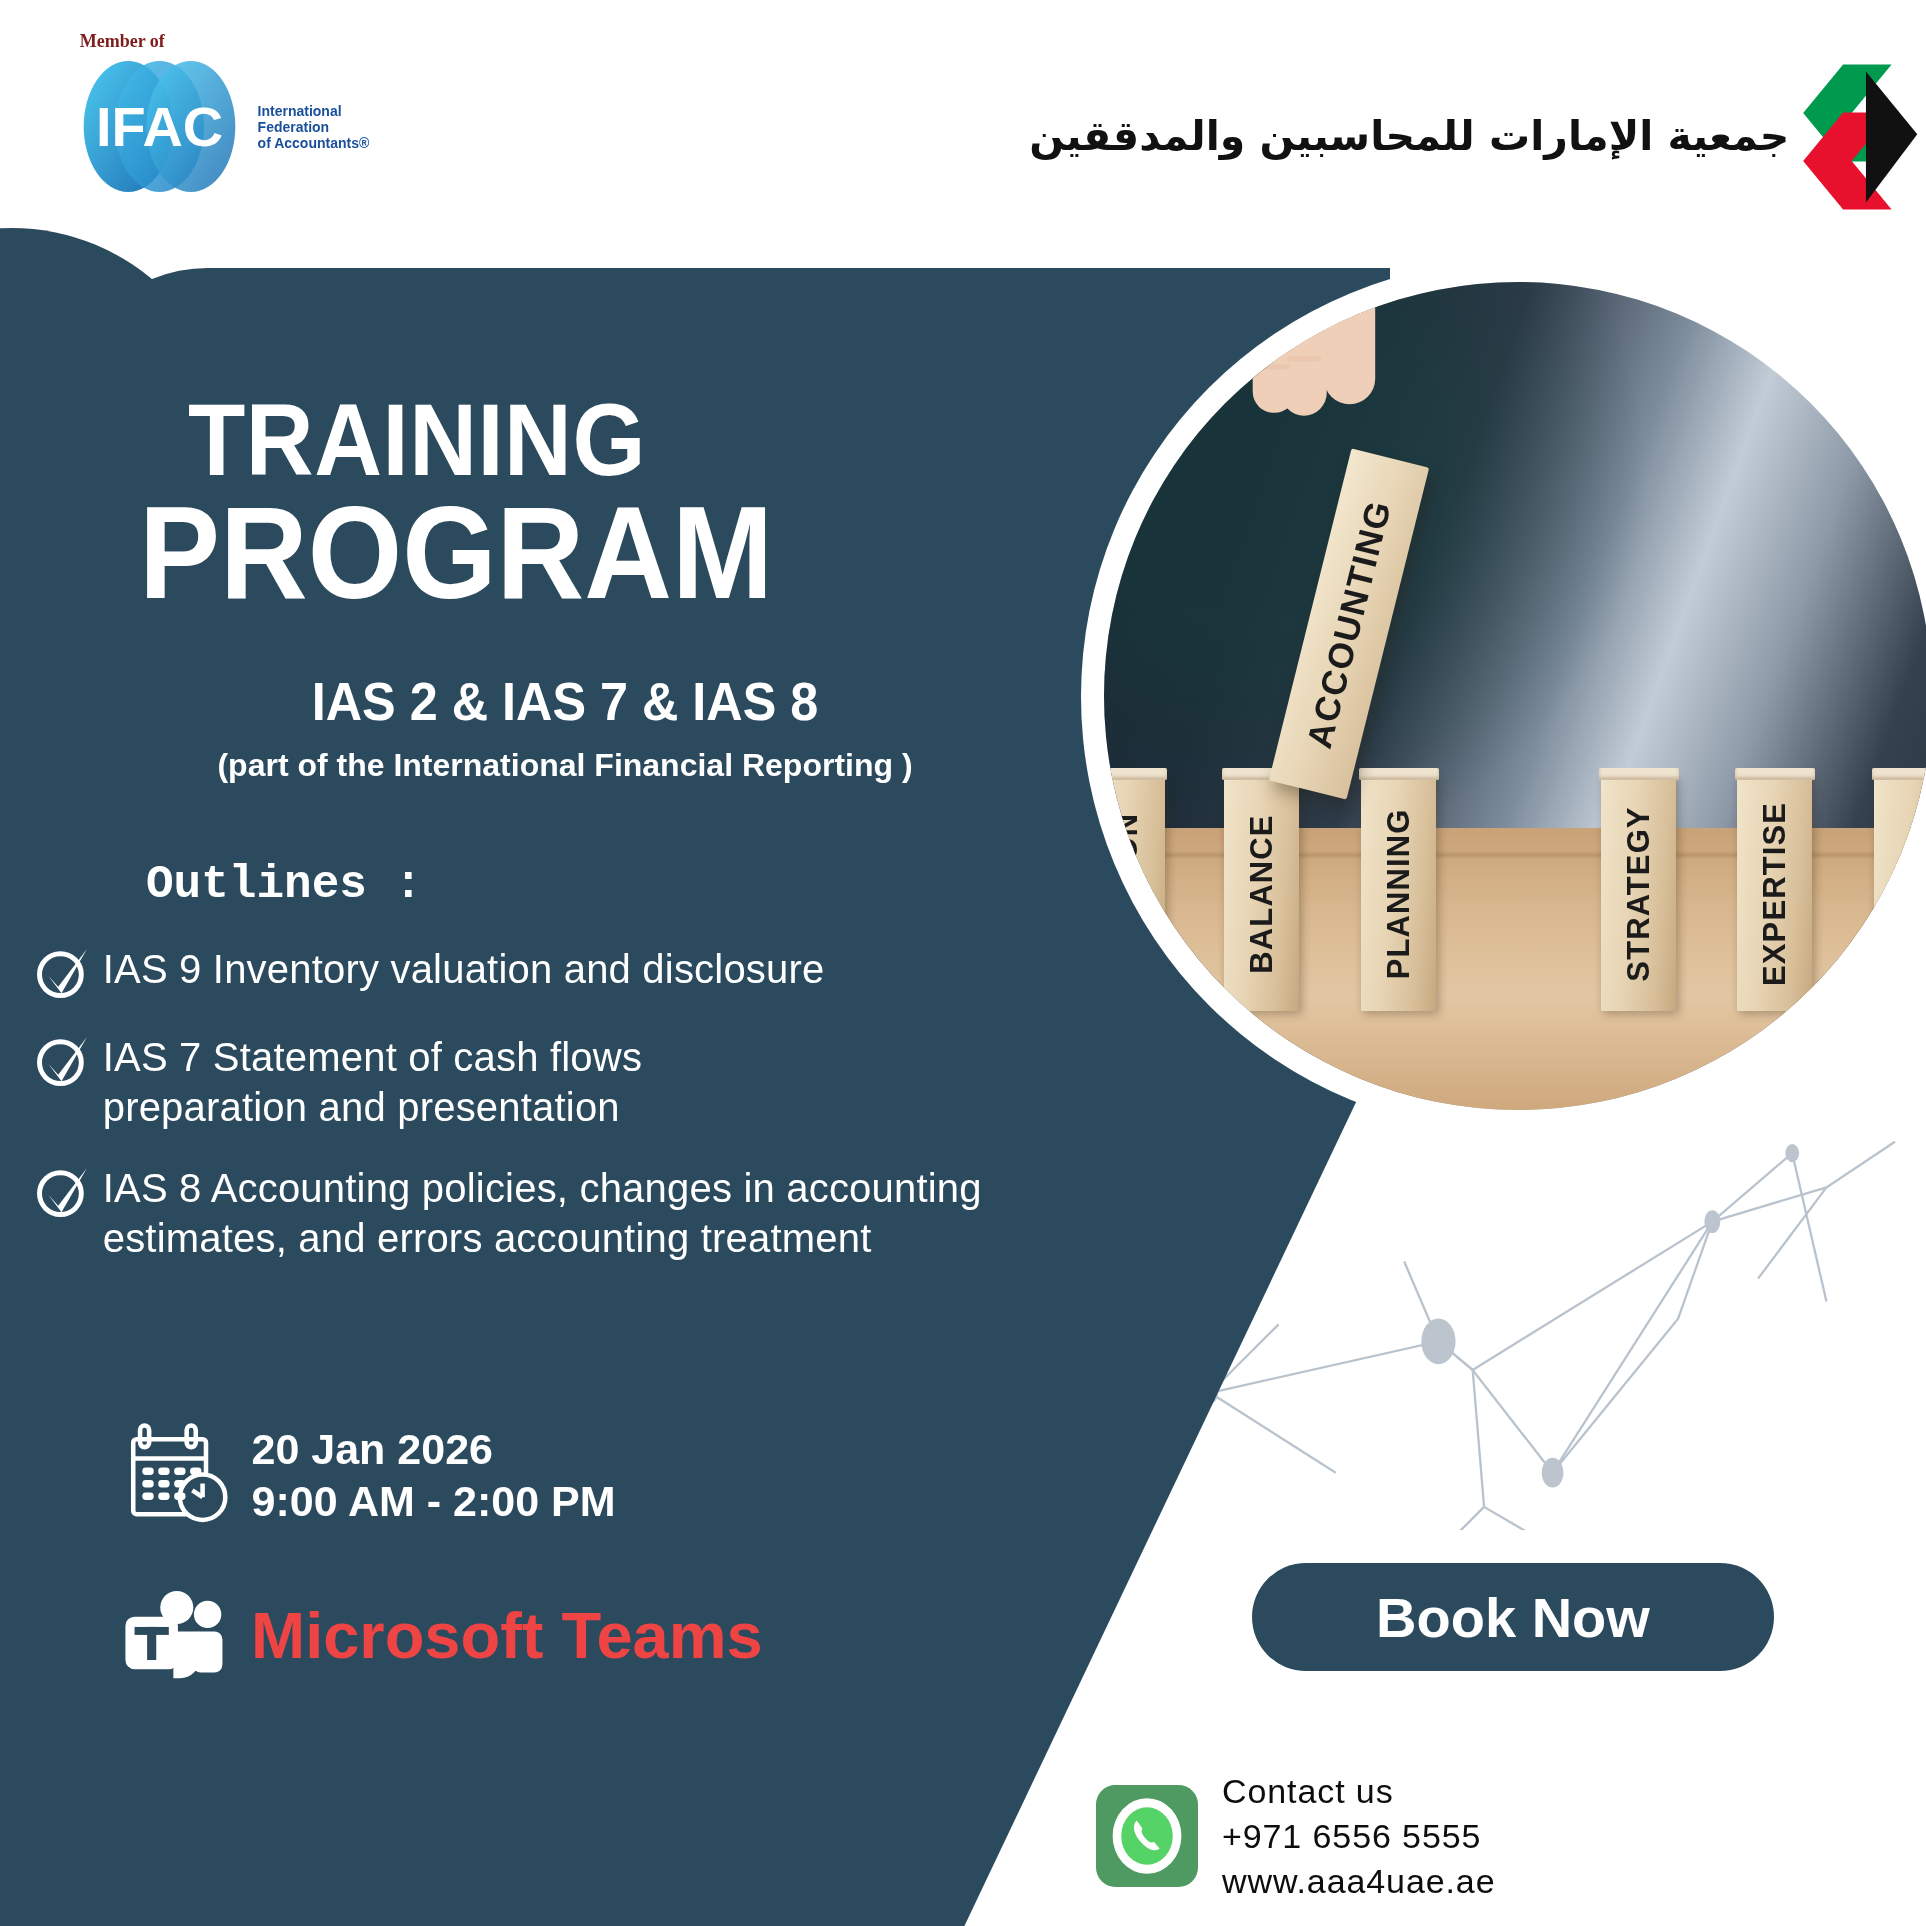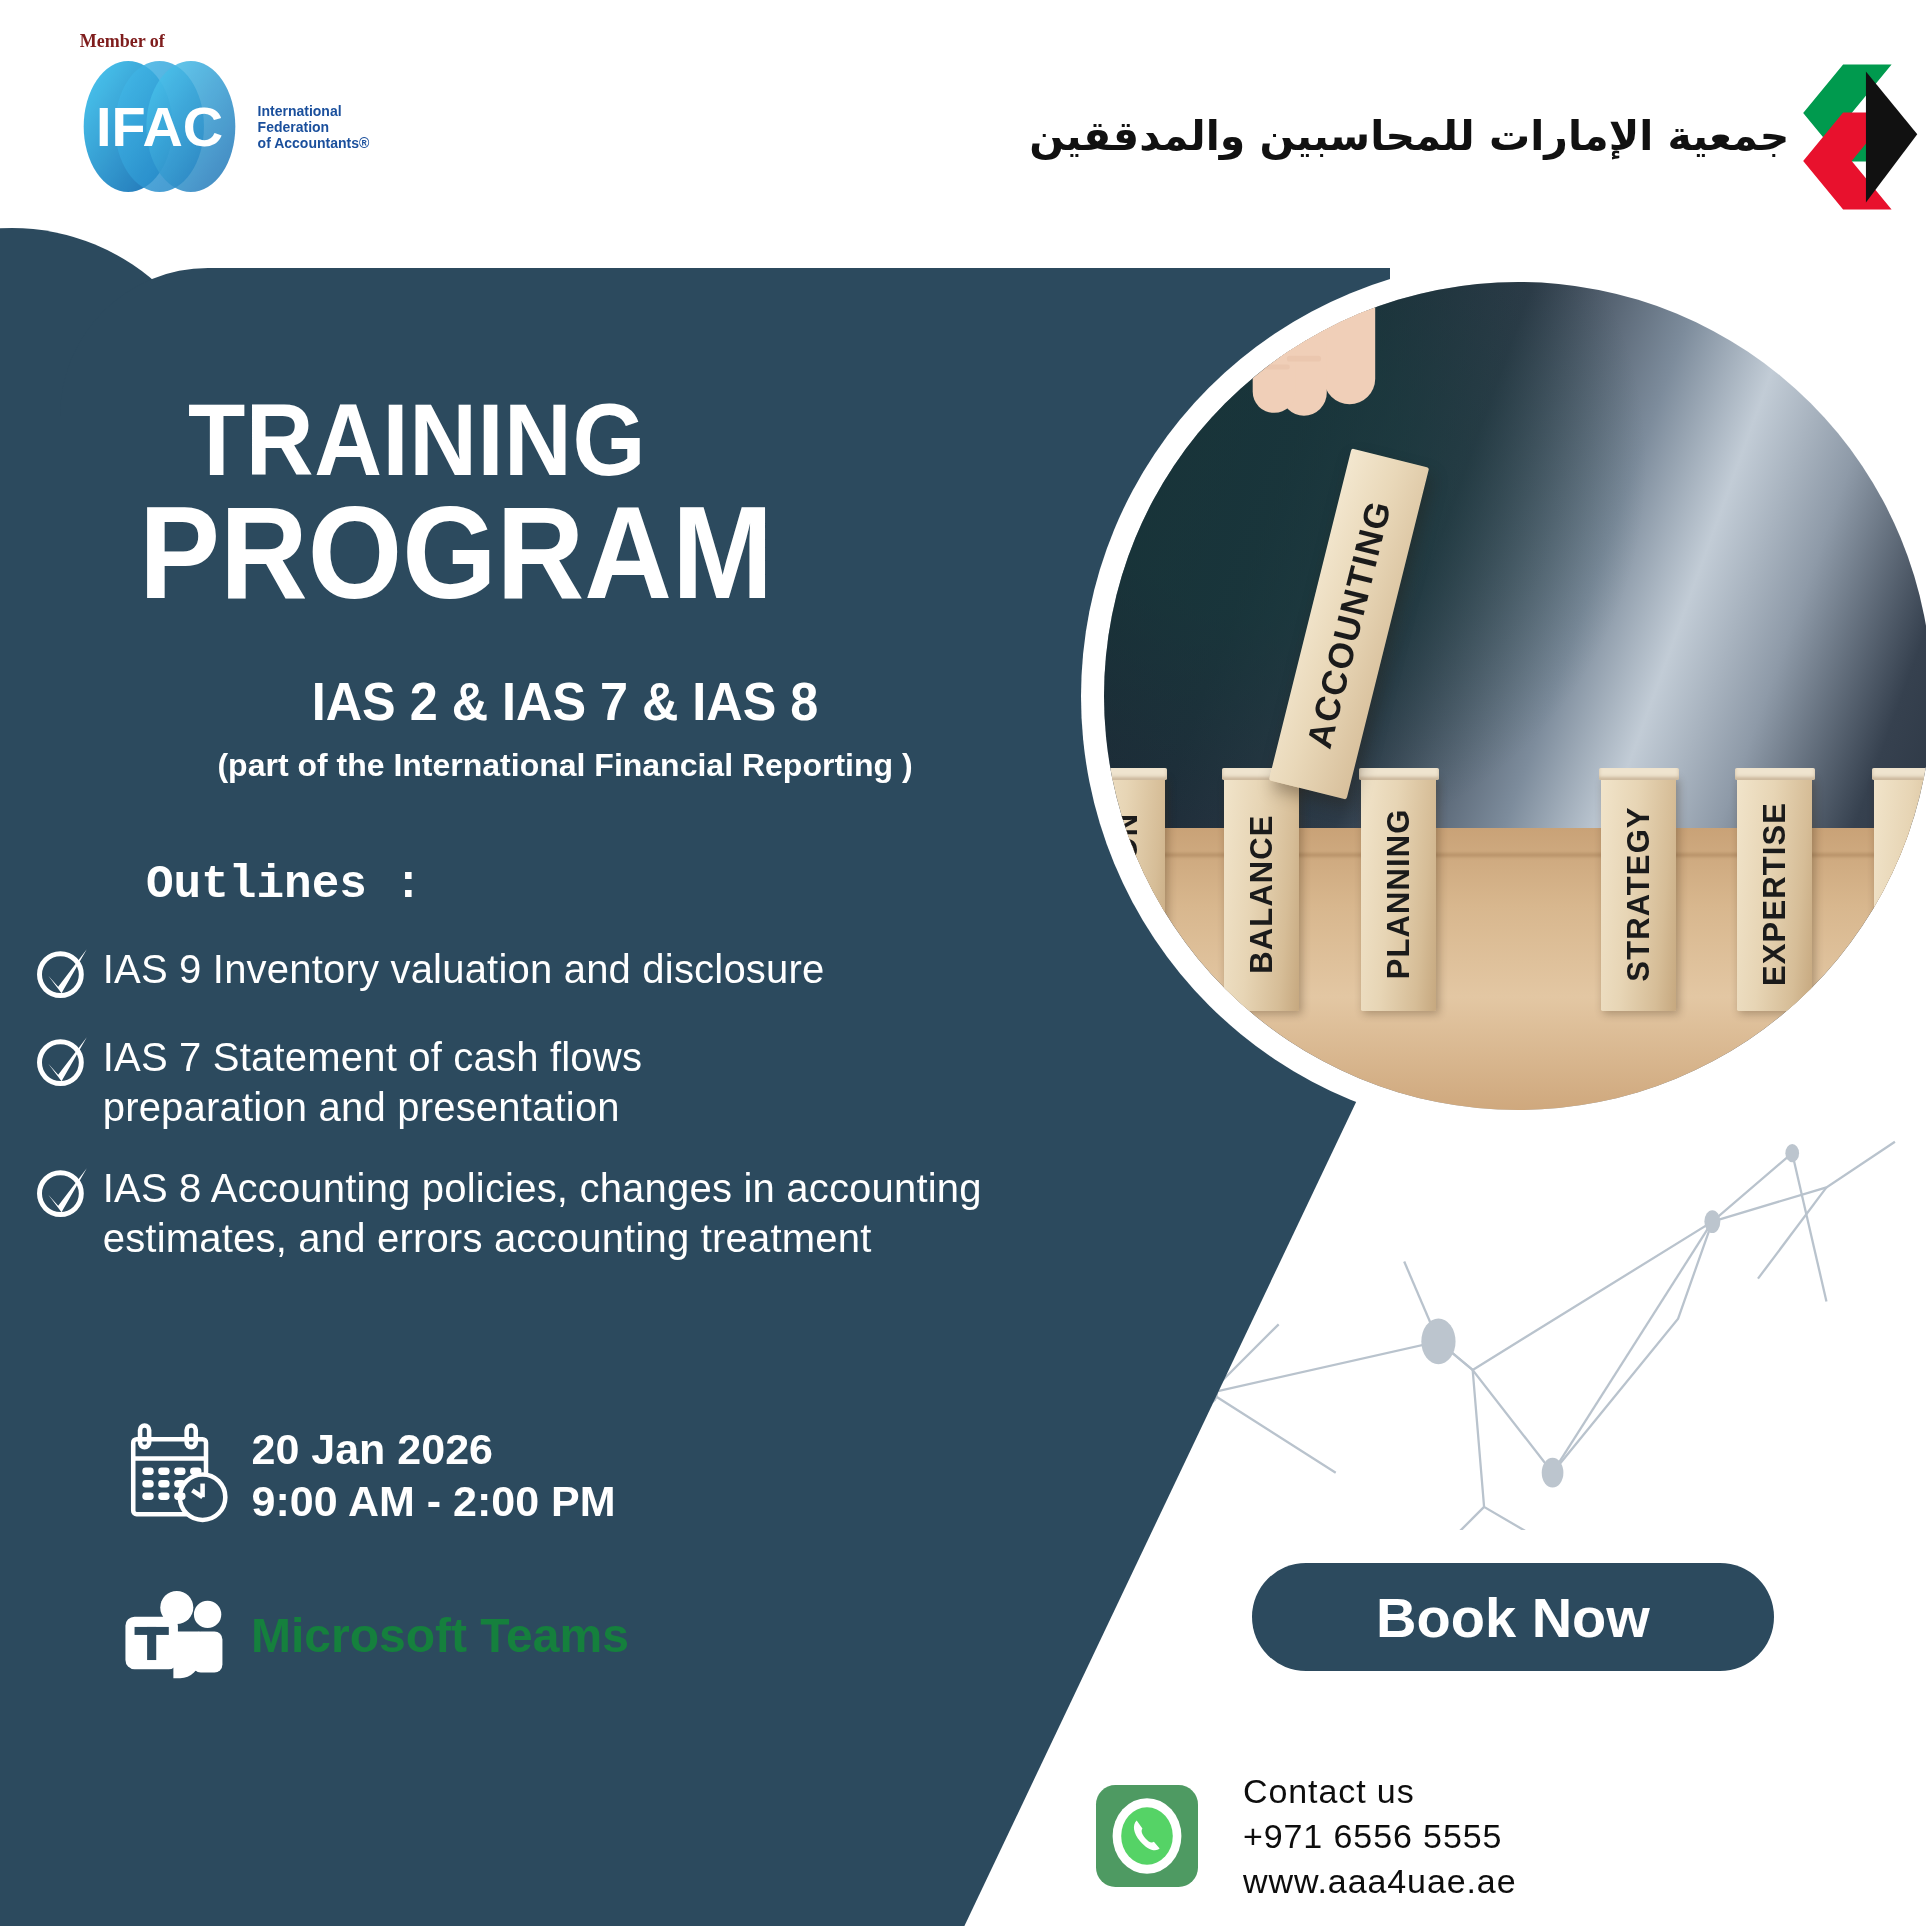--- a/index.html
+++ b/index.html
@@ -311,24 +311,24 @@
   }
   .platform {
     position: absolute;
     left: 123px; top: 1587px;
     display: flex;
     align-items: center;
     z-index: 10;
   }
   .pf-text {
     margin-left: 25px;
-    color: #15803d;
-    font-family: "Liberation Sans", sans-serif;
-    font-weight: 700;
-    font-size: 48px;
+    color: #ef4444;
+    font-family: "Liberation Sans", sans-serif;
+    font-weight: 700;
+    font-size: 65px;
   }
 
   
   .book-now {
     position: absolute;
     left: 1252px; top: 1563px;
     width: 522px; height: 108px;
     border-radius: 60px;
     background: #2C4A5E;
     color: #ffffff;
@@ -342,21 +342,20 @@
     cursor: pointer;
   }
 
   
   .contact {
     position: absolute;
     left: 1096px; top: 1769px;
     display: flex;
     align-items: center;
     z-index: 10;
-    gap: 21px;
   }
   .wa-icon {
     width: 102px; height: 102px;
     border-radius: 19.4px;
     background: #4E9A62;
     display: flex;
     align-items: center;
     justify-content: center;
     flex: 0 0 auto;
   }

